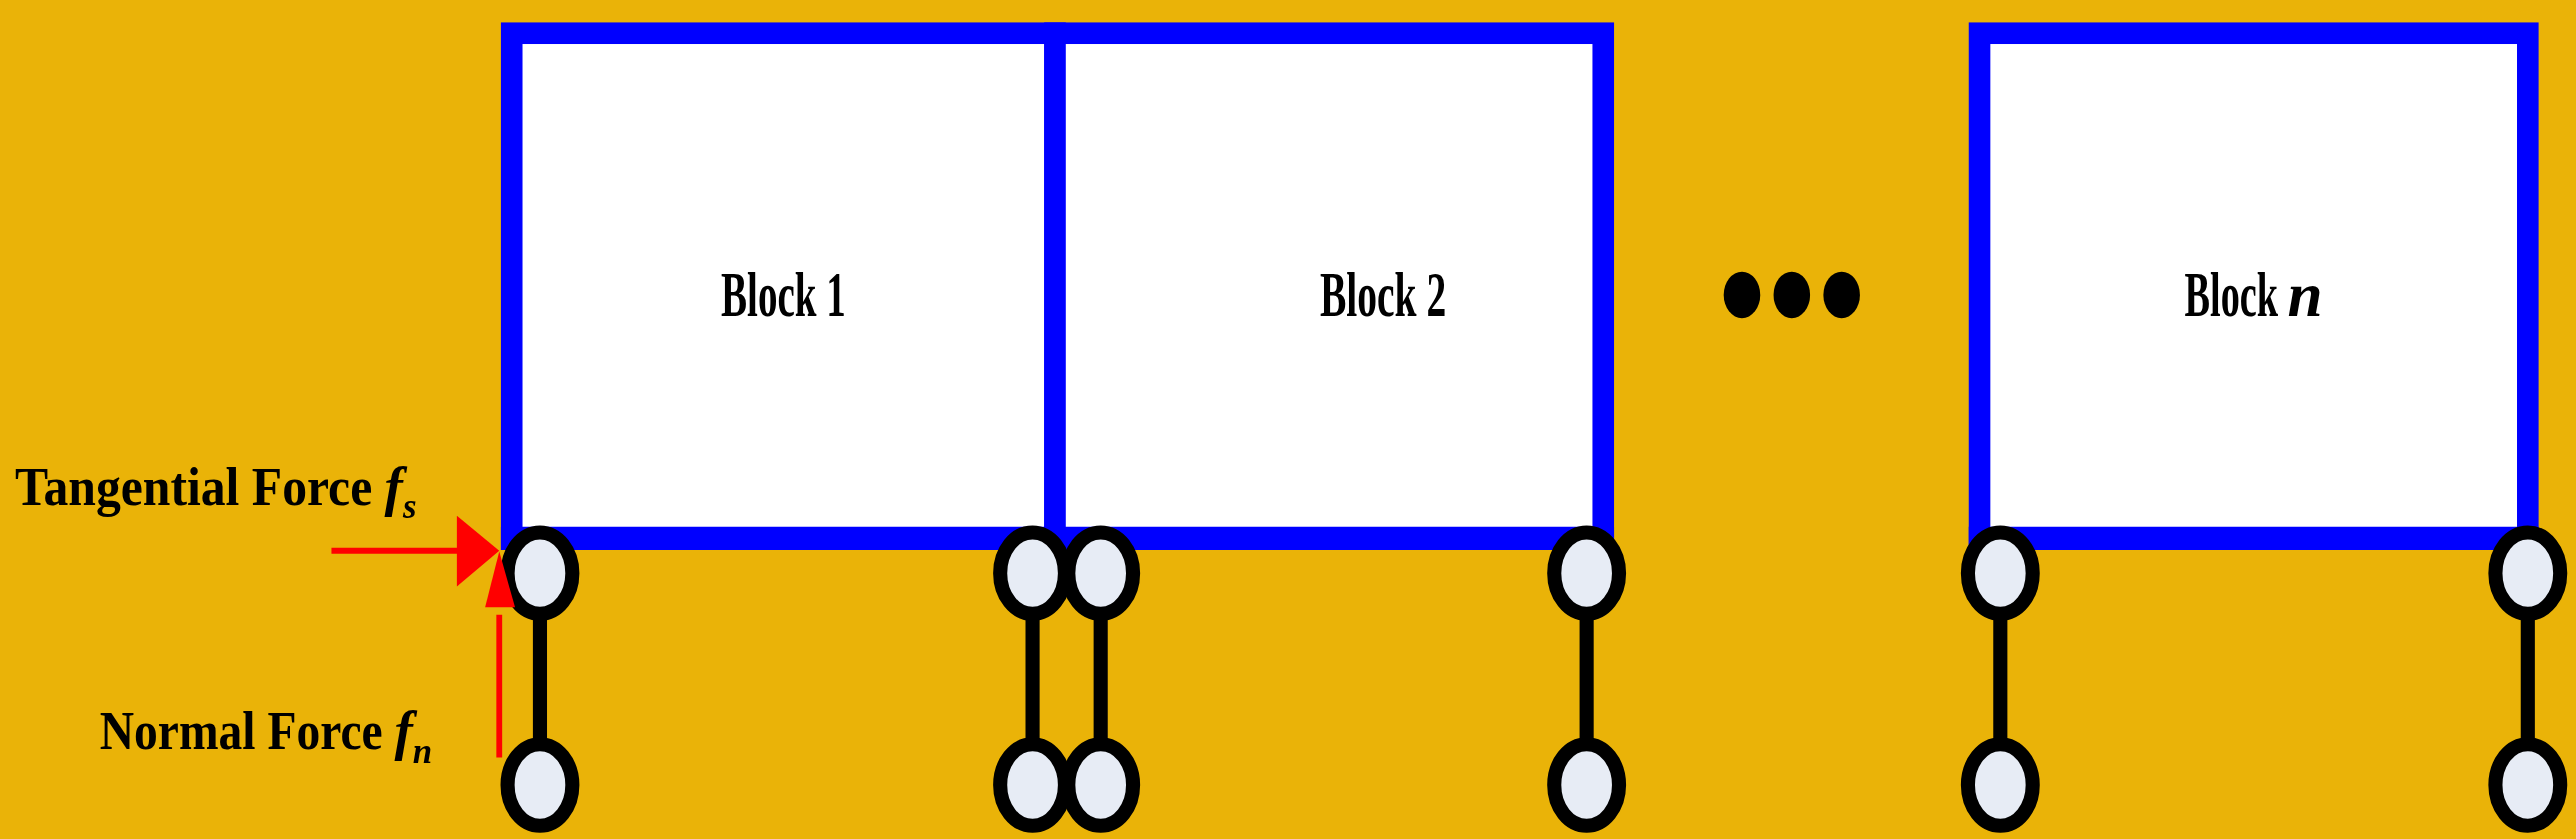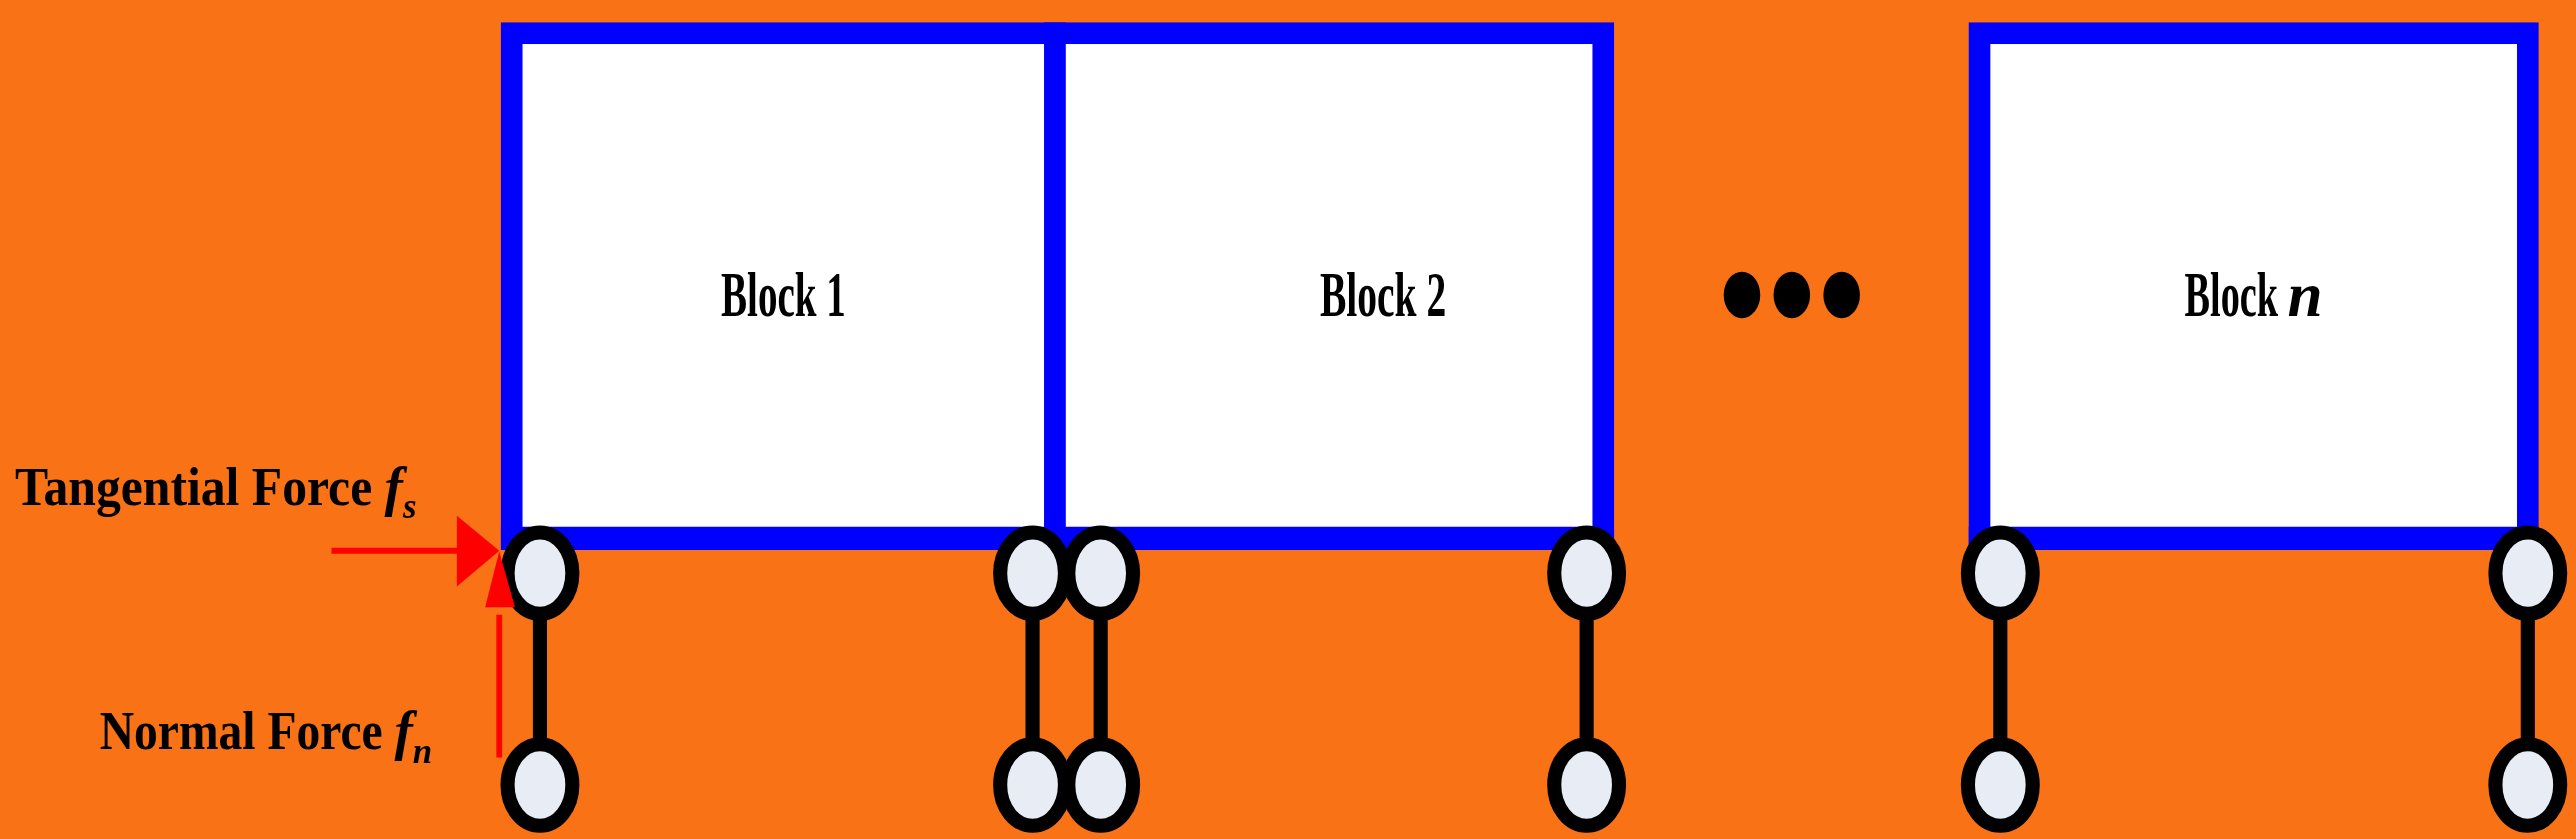--- a/index.html
+++ b/index.html
@@ -10,21 +10,21 @@
   body {
     width: 2576px;
     height: 839px;
     overflow: hidden;
     font-family: "Liberation Serif", "DejaVu Serif", serif;
   }
   #stage {
     position: relative;
     width: 2576px;
     height: 839px;
-    background: #f97316;
+    background: #eab308;
   }
   #diagram {
     display: block;
     width: 2576px;
     height: 839px;
   }
   .blk-label {
     font-family: "Liberation Serif", "DejaVu Serif", serif;
     font-weight: bold;
     font-size: 76px;

